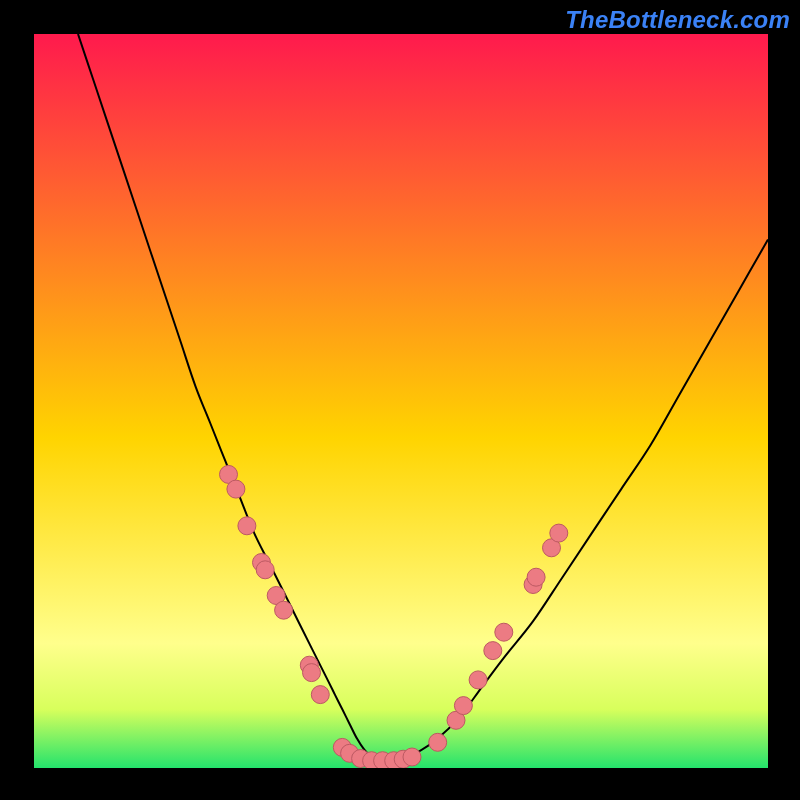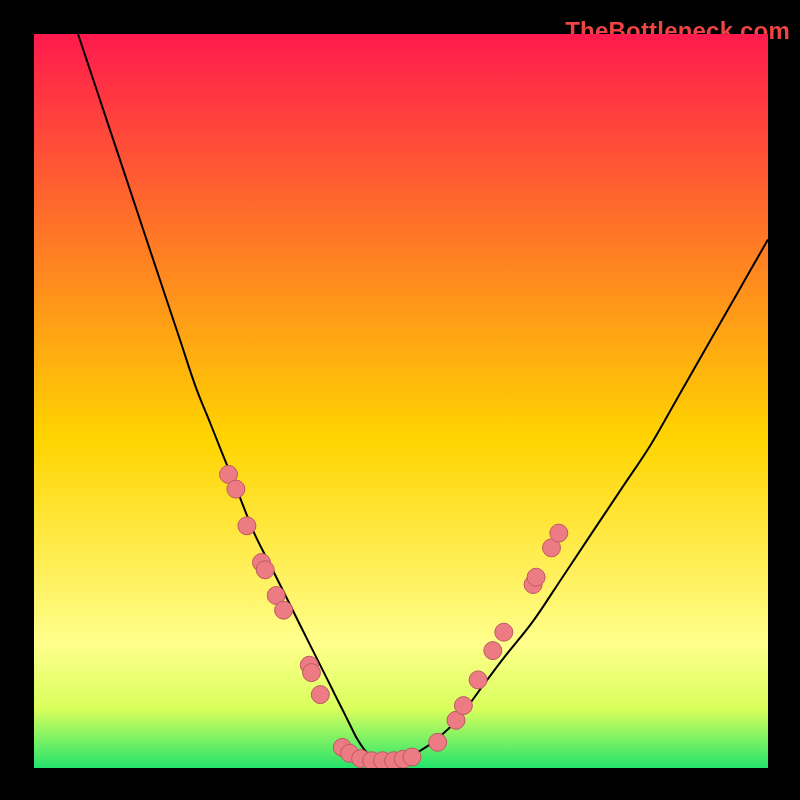--- a/index.html
+++ b/index.html
@@ -19,27 +19,28 @@
   .plot {
     position: absolute;
     left: 34px;
     top: 34px;
     width: 734px;
     height: 734px;
     overflow: hidden;
   }
   .attribution {
     position: absolute;
-    top: 17px;
+    top: 6px;
     right: 10px;
-    color: #ef4444;
+    color: #3b82f6;
     font-size: 24px;
     font-weight: 600;
     letter-spacing: 0.2px;
     user-select: none;
+    font-style: italic;
   }
   svg {
     display: block;
   }
 </style>
 </head>
 <body>
 
 <div class="frame">
   <div class="attribution">TheBottleneck.com</div>

